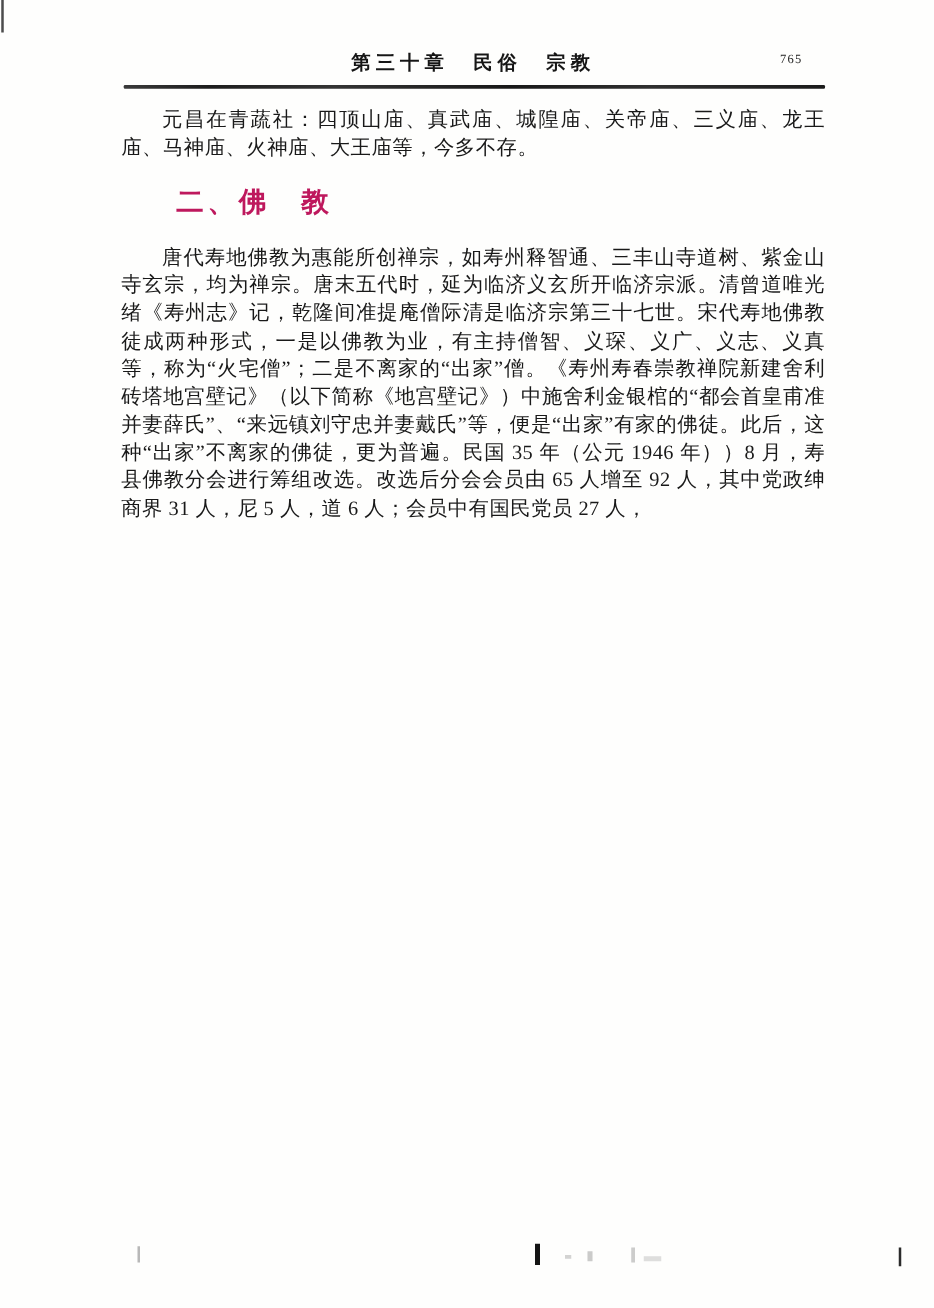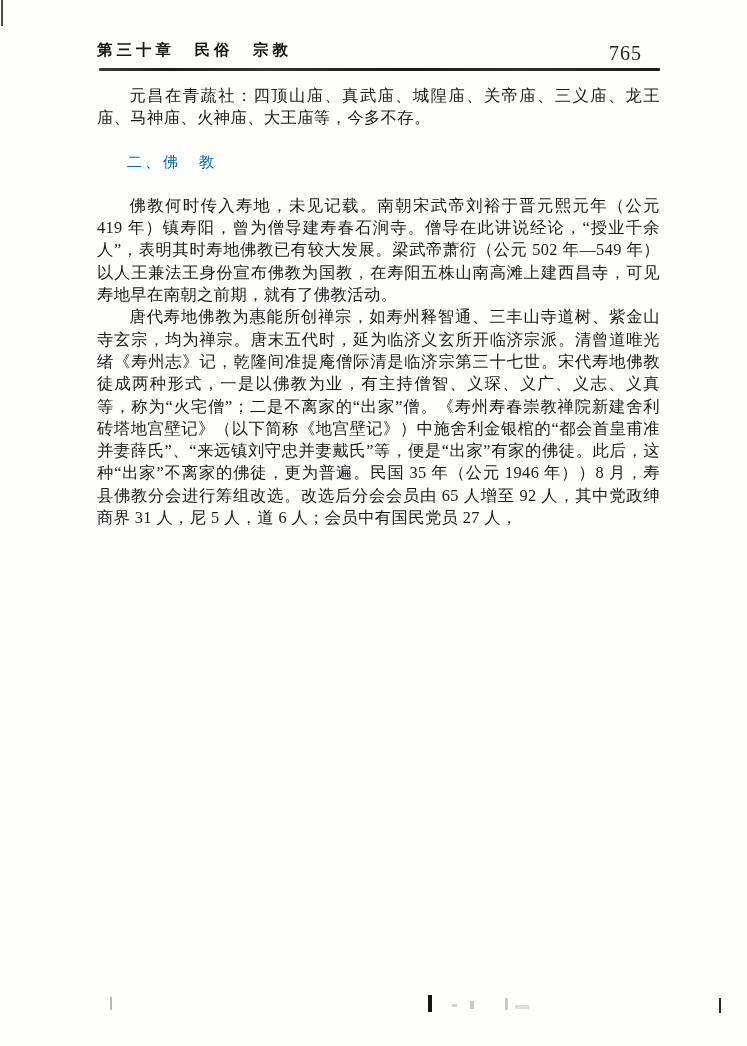--- a/index.html
+++ b/index.html
@@ -26,32 +26,32 @@
     top: 40px;
     left: 97px;
     width: 563px;
     height: 24px;
   }
   .chapter-title {
     position: absolute;
     left: 0;
     right: 0;
     top: 0;
-    text-align: left;
+    text-align: center;
     font-size: 15.5px;
     font-weight: bold;
     letter-spacing: 4px;
     color: #161616;
     white-space: pre;
   }
   .page-number {
     position: absolute;
     right: 18px;
     top: 2px;
-    font-size: 20px;
+    font-size: 10px;
     letter-spacing: 1px;
     color: #222;
   }
   .header-rule {
     position: absolute;
     top: 68px;
     left: 99px;
     width: 561px;
     height: 3px;
     background: linear-gradient(90deg, #3a3a3a 0%, #1d1d1d 12%, #343434 30%, #181818 55%, #303030 75%, #1b1b1b 100%);
@@ -72,24 +72,24 @@
   .content p {
     margin: 0;
     text-indent: 2em;
   }
   .content p.no-indent {
     text-indent: 0;
   }
   .section-heading {
     margin: 21px 0 22px 0;
     padding-left: 2em;
-    font-size: 15px;
+    font-size: 22px;
     letter-spacing: 3px;
-    font-weight: 400;
-    color: #0369a1;
+    font-weight: 700;
+    color: #be185d;
     white-space: pre;
   }
   
   .artifact {
     position: absolute;
     background: #333;
   }
   .artifact.top-left-line   { left: 1px;  top: 0;     width: 2px; height: 26px; background:#4c4c4c; }
   .artifact.bottom-left     { left: 110px; top: 997px; width: 2px; height: 13px; background:#9a9a9a; opacity:.7; }
   .artifact.bottom-bar      { left: 428px; top: 995px; width: 4px; height: 17px; background:#141414; }
@@ -107,21 +107,20 @@
   <div class="running-header">
     <div class="chapter-title">第三十章　民俗　宗教</div>
     <div class="page-number">765</div>
   </div>
 
   <div class="header-rule"></div>
 
   <div class="content">
     <p>元昌在青蔬社：四顶山庙、真武庙、城隍庙、关帝庙、三义庙、龙王庙、马神庙、火神庙、大王庙等，今多不存。</p>
     <div class="section-heading">二、佛　教</div>
-    <p>佛教何时传入寿地，未见记载。南朝宋武帝刘裕于晋元熙元年（公元 419 年）镇寿阳，曾为僧导建寿春石涧寺。僧导在此讲说经论，“授业千余人”，表明其时寿地佛教已有较大发展。梁武帝萧衍（公元 502 年—549 年）以人王兼法王身份宣布佛教为国教，在寿阳五株山南高滩上建西昌寺，可见寿地早在南朝之前期，就有了佛教活动。</p>
     <p>唐代寿地佛教为惠能所创禅宗，如寿州释智通、三丰山寺道树、紫金山寺玄宗，均为禅宗。唐末五代时，延为临济义玄所开临济宗派。清曾道唯光绪《寿州志》记，乾隆间准提庵僧际清是临济宗第三十七世。宋代寿地佛教徒成两种形式，一是以佛教为业，有主持僧智、义琛、义广、义志、义真等，称为“火宅僧”；二是不离家的“出家”僧。《寿州寿春崇教禅院新建舍利砖塔地宫壁记》（以下简称《地宫壁记》）中施舍利金银棺的“都会首皇甫准并妻薛氏”、“来远镇刘守忠并妻戴氏”等，便是“出家”有家的佛徒。此后，这种“出家”不离家的佛徒，更为普遍。民国 35 年（公元 1946 年））8 月，寿县佛教分会进行筹组改选。改选后分会会员由 65 人增至 92 人，其中党政绅商界 31 人，尼 5 人，道 6 人；会员中有国民党员 27 人，</p>
   </div>
 
   <div class="artifact top-left-line"></div>
   <div class="artifact bottom-left"></div>
   <div class="artifact bottom-bar"></div>
   <div class="artifact bottom-right"></div>
   <div class="artifact speck-1"></div>
   <div class="artifact speck-2"></div>
   <div class="artifact speck-3"></div>

